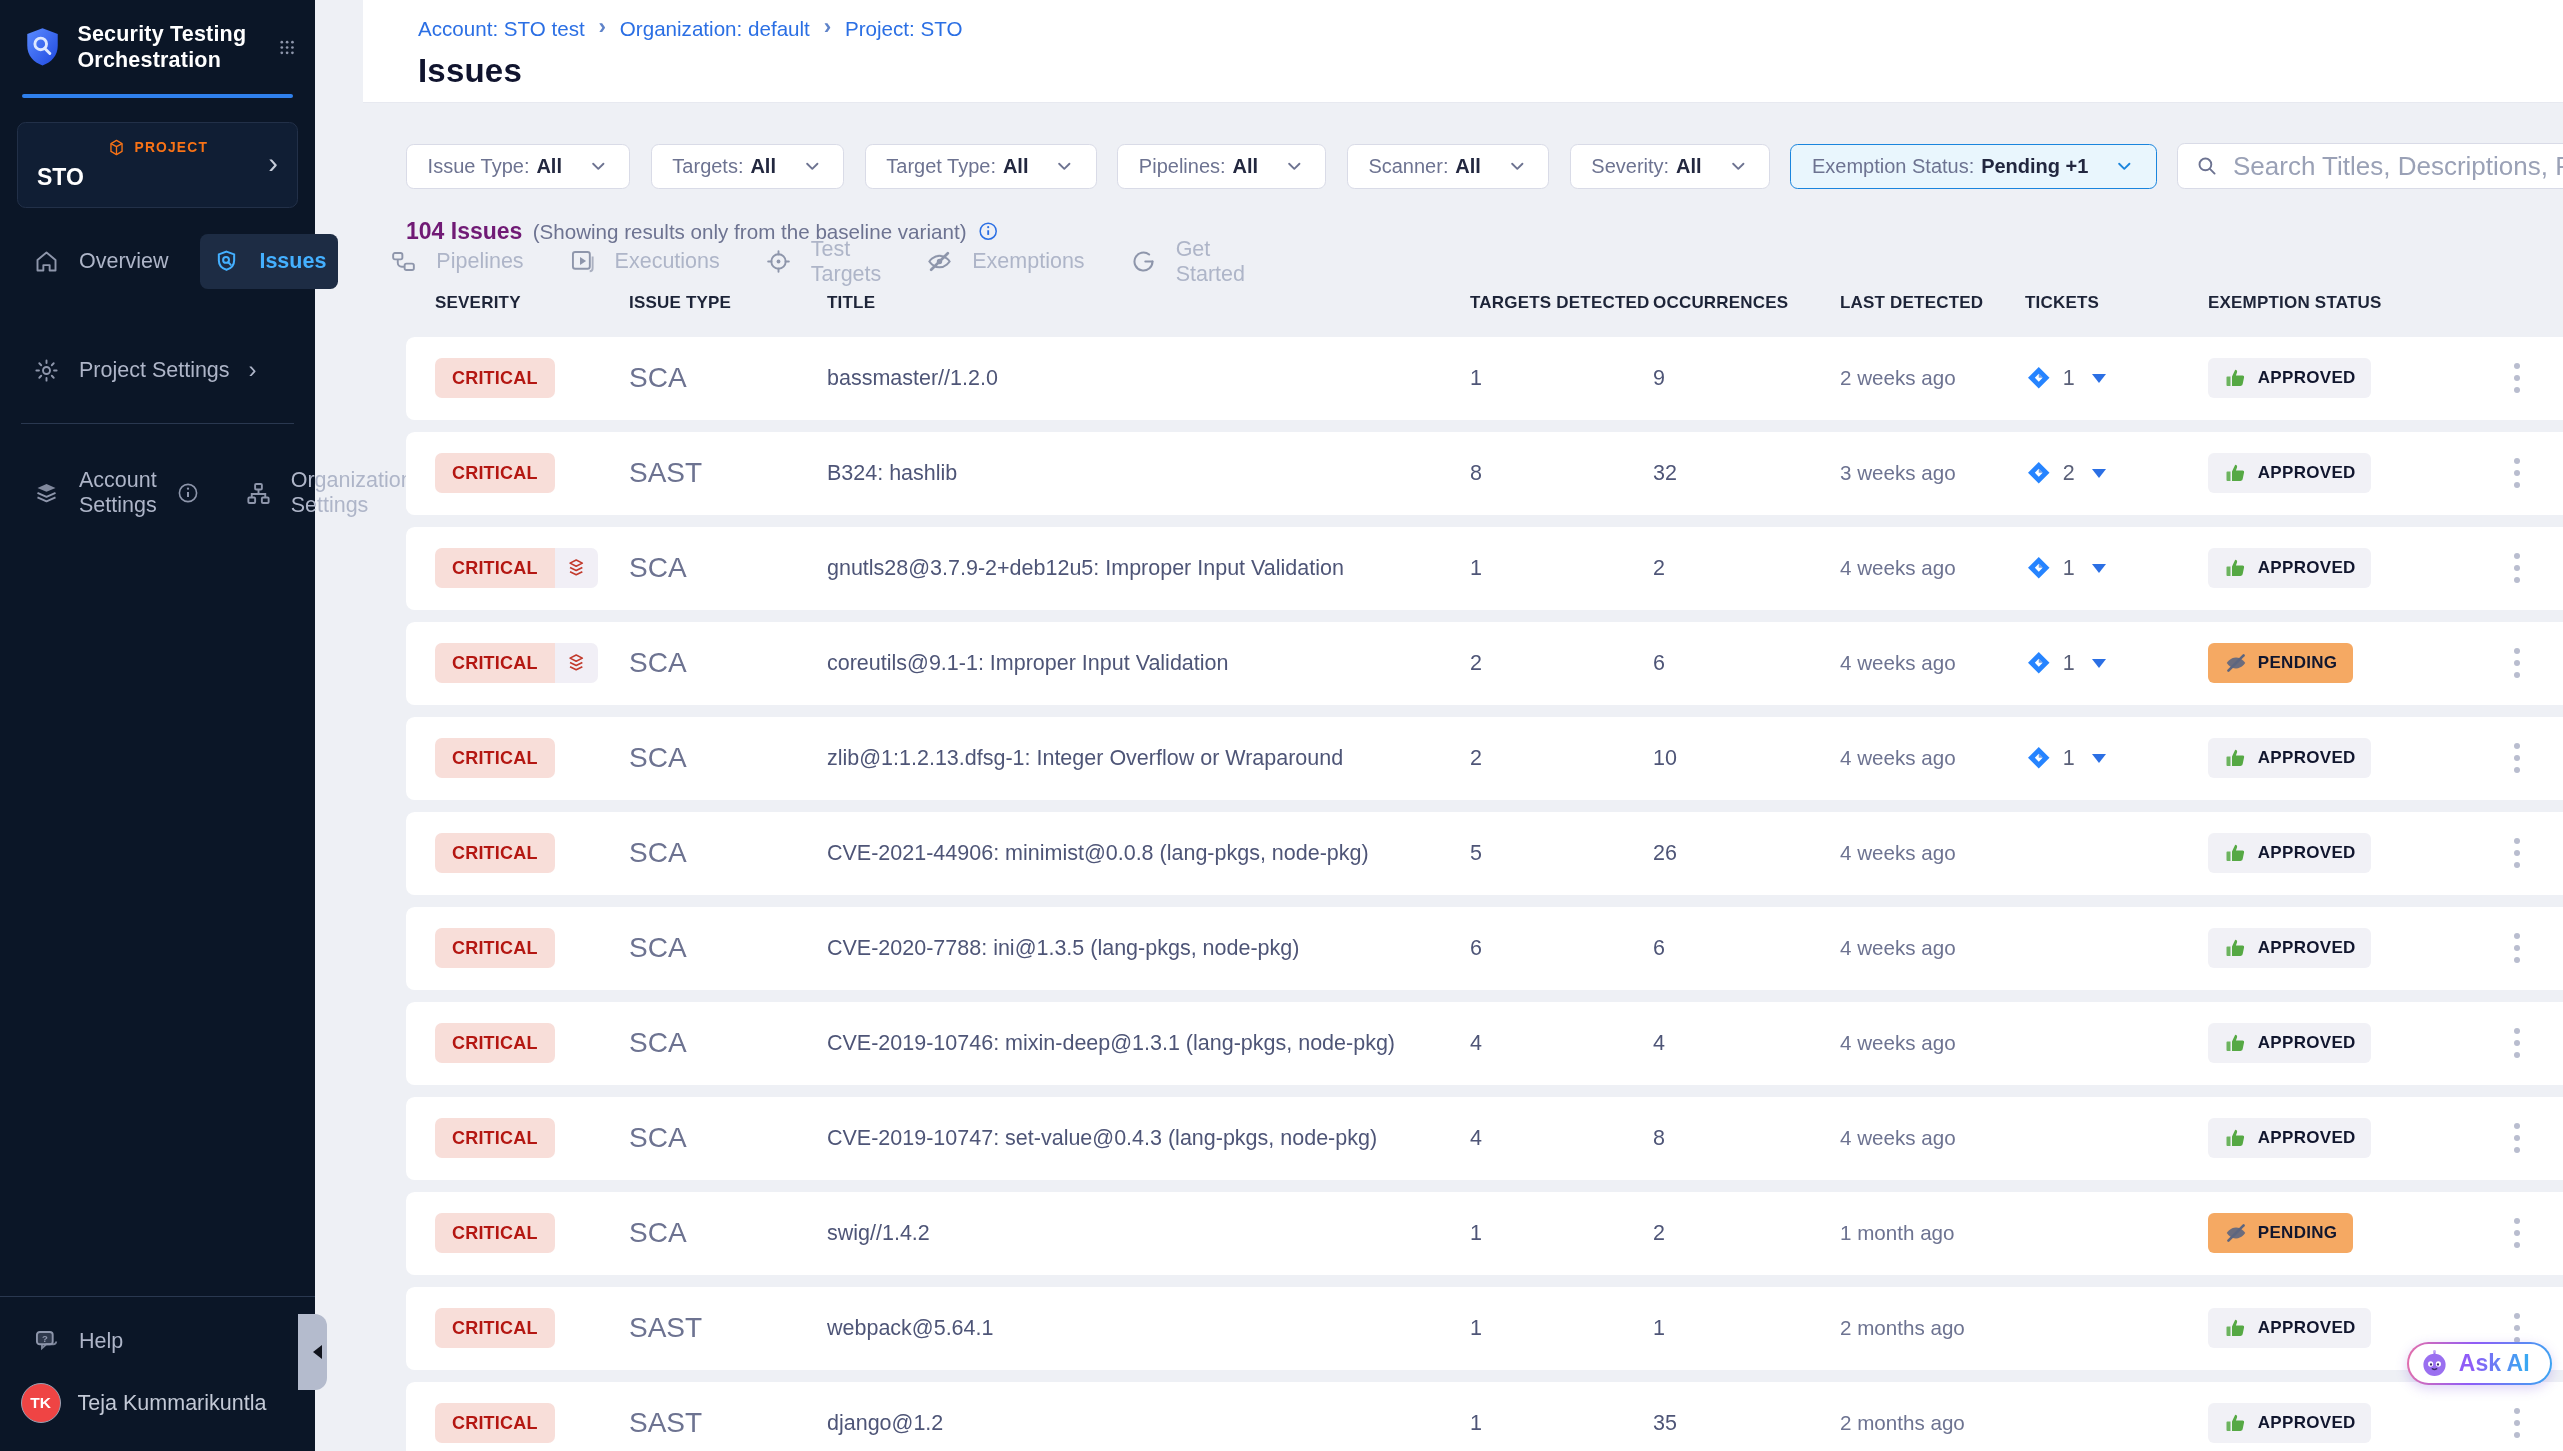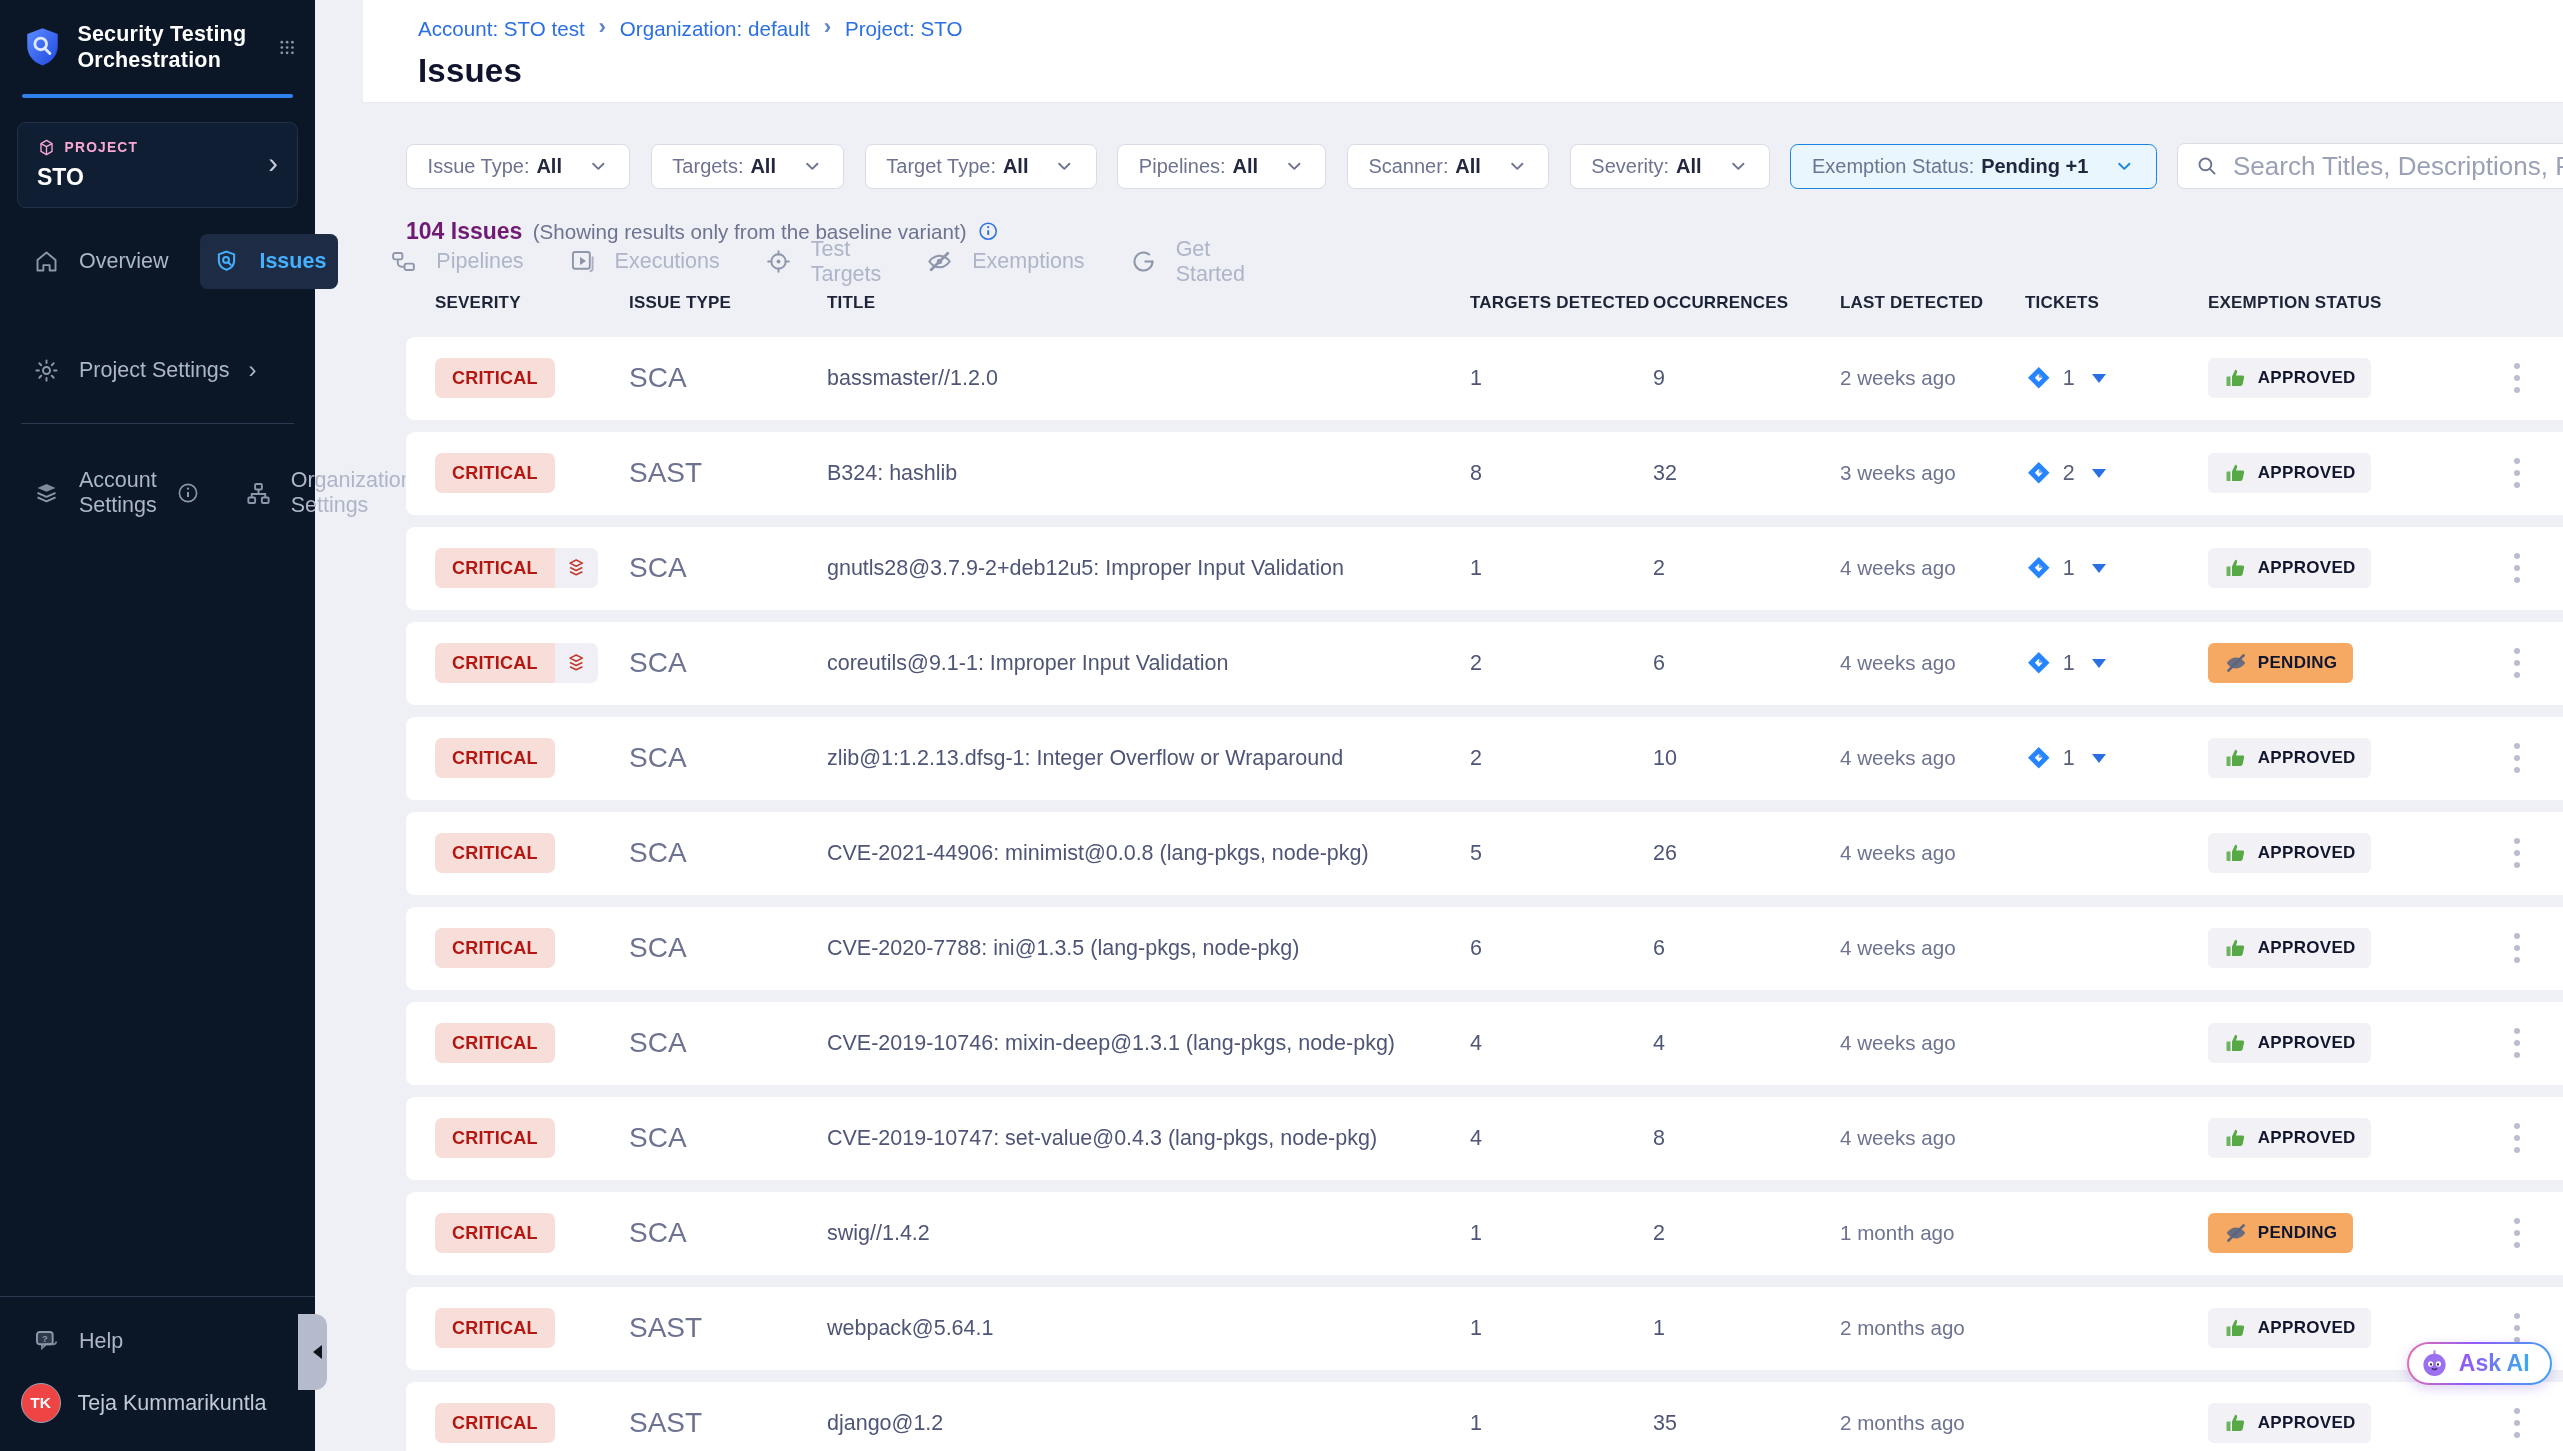--- a/index.html
+++ b/index.html
@@ -25,21 +25,21 @@
   .app-title { color: #ffffff; font-size: 21.5px; font-weight: bold; line-height: 1.18; letter-spacing: 0.2px; }
   .grid-menu { margin-left: auto; width: 29px; height: 29px; color: #8e96ab; cursor: pointer; }
   .grid-menu svg { width: 100%; height: 100%; }
   .blue-divider { height: 4.3px; background: #2f80ed; margin: 3.4px 22.4px 0 22.4px; border-radius: 2.6px; }
 
   .project-card {
     margin: 24px 17px 8.6px 17px; padding: 15.5px 19px;
     background: #101e34; border: 0.9px solid #223048; border-radius: 8.6px;
     position: relative; cursor: pointer;
   }
-  .project-label-row { display: flex; align-items: center; gap: 8.6px; color: #f9a8d4; }
+  .project-label-row { display: flex; align-items: center; gap: 8.6px; color: #f97316; justify-content: center; }
   .project-label-row .icon { width: 19px; height: 19px; }
   .project-label-row .icon svg { width: 100%; height: 100%; }
   .project-label { font-size: 13.8px; font-weight: bold; letter-spacing: 1.2px; }
   .project-name { color: #ffffff; font-size: 23px; font-weight: bold; margin-top: 6.9px; }
   .project-chevron { position: absolute; right: 19px; top: 50%; transform: translateY(-54%); color: #c6ccd9; font-size: 29px; line-height: 1; }
 
   .nav-list { margin-top: 17px; display: flex; flex-direction: row; }
   .nav-item {
     display: flex; align-items: center; gap: 19px;
     height: 55px; padding: 0 12px 0 33px; margin: 0.9px 0;

